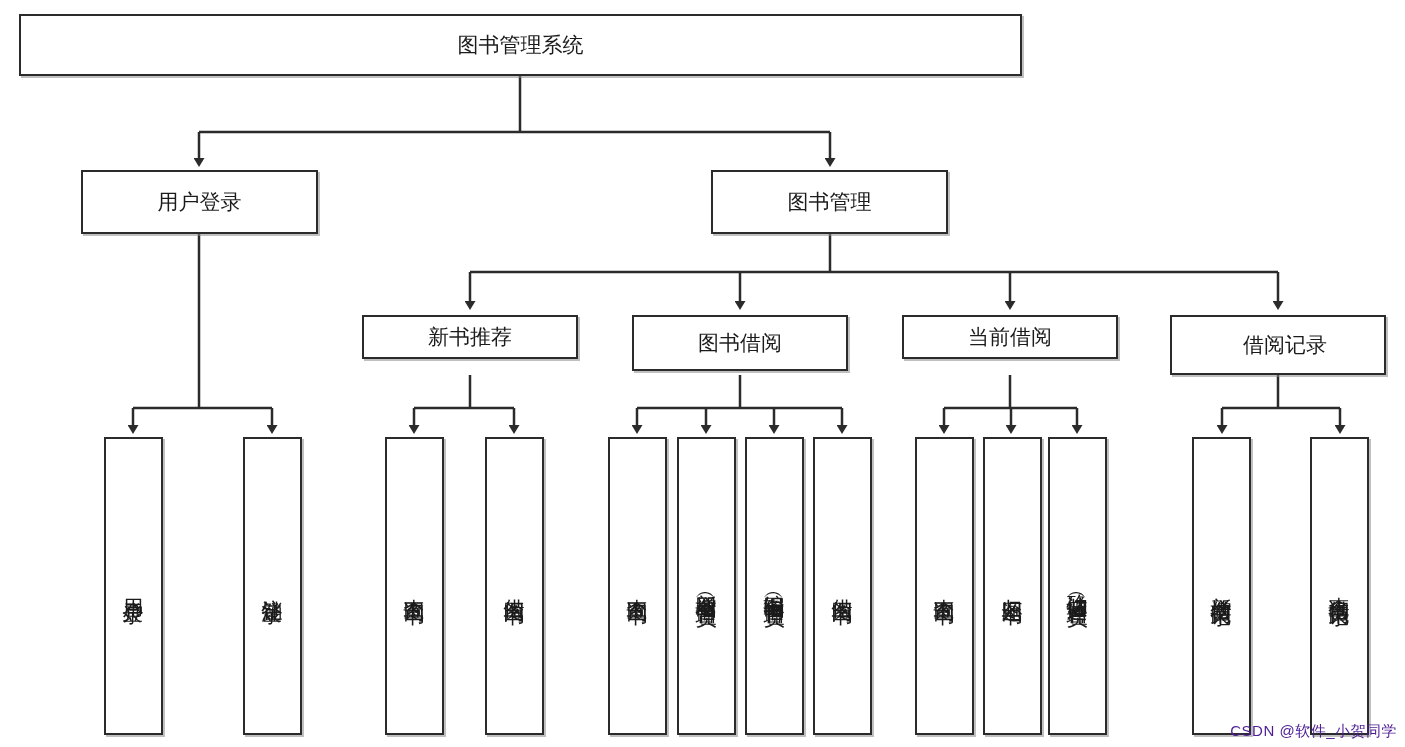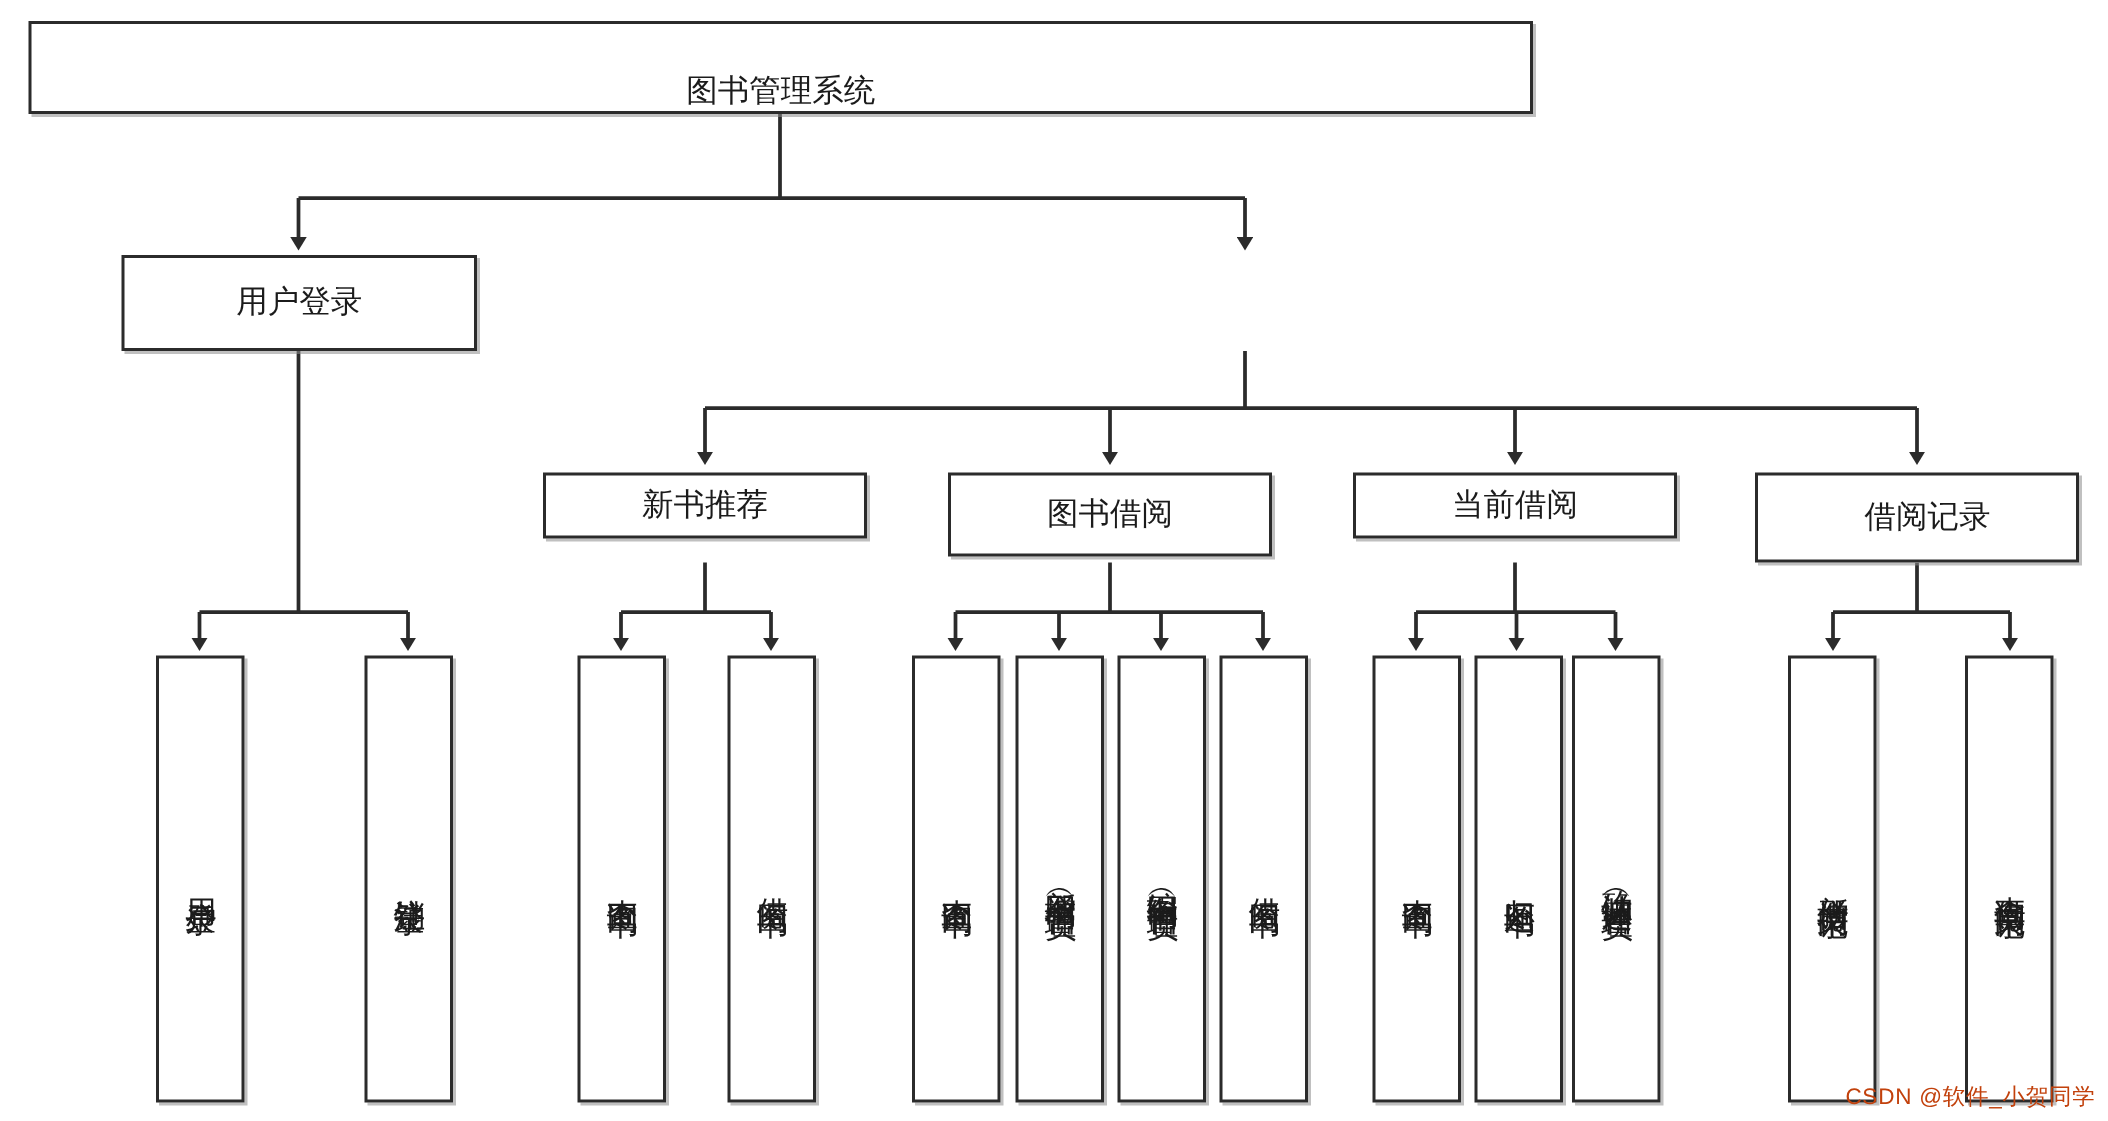--- a/index.html
+++ b/index.html
@@ -54,21 +54,21 @@
     font-size: 21px;
     letter-spacing: 2px;
     line-height: 1.0;
     white-space: nowrap;
   }
   #watermark {
     position: absolute;
     right: 8px;
     bottom: 6px;
     font-size: 15px;
-    color: #c2410c;
+    color: #4c1d95;
     letter-spacing: 0.5px;
     white-space: nowrap;
     pointer-events: none;
   }
 </style>
 </head>
 <body>
 
 <div id="diagram-root">
 
@@ -115,26 +115,29 @@
       <path d="M1011,408 L1011,427" marker-end="url(#arrowhead)"></path>
       <path d="M1077,408 L1077,427" marker-end="url(#arrowhead)"></path>
 
       <path d="M1278,375 L1278,408"></path>
       <path d="M1222,408 L1340,408"></path>
       <path d="M1222,408 L1222,427" marker-end="url(#arrowhead)"></path>
       <path d="M1340,408 L1340,427" marker-end="url(#arrowhead)"></path>
     </g>
   </svg>
 
-  <div class="node horiz" style="left:19px; top:14px; width:1003px; height:62px;align-items:flex-end;">
+  <div class="node horiz" style="left:19px; top:14px; width:1003px; height:62px;">
     <span class="label">图书管理系统</span>
   </div>
 
   <div class="node horiz" style="left:81px; top:170px; width:237px; height:64px;">
     <span class="label">用户登录</span>
+  </div>
+  <div class="node horiz" style="left:711px; top:170px; width:237px; height:64px;">
+    <span class="label">图书管理</span>
   </div>
 
   <div class="node horiz" style="left:362px; top:315px; width:216px; height:44px;">
     <span class="label">新书推荐</span>
   </div>
   <div class="node horiz" style="left:632px; top:315px; width:216px; height:56px;">
     <span class="label">图书借阅</span>
   </div>
   <div class="node horiz" style="left:902px; top:315px; width:216px; height:44px;">
     <span class="label">当前借阅</span>

